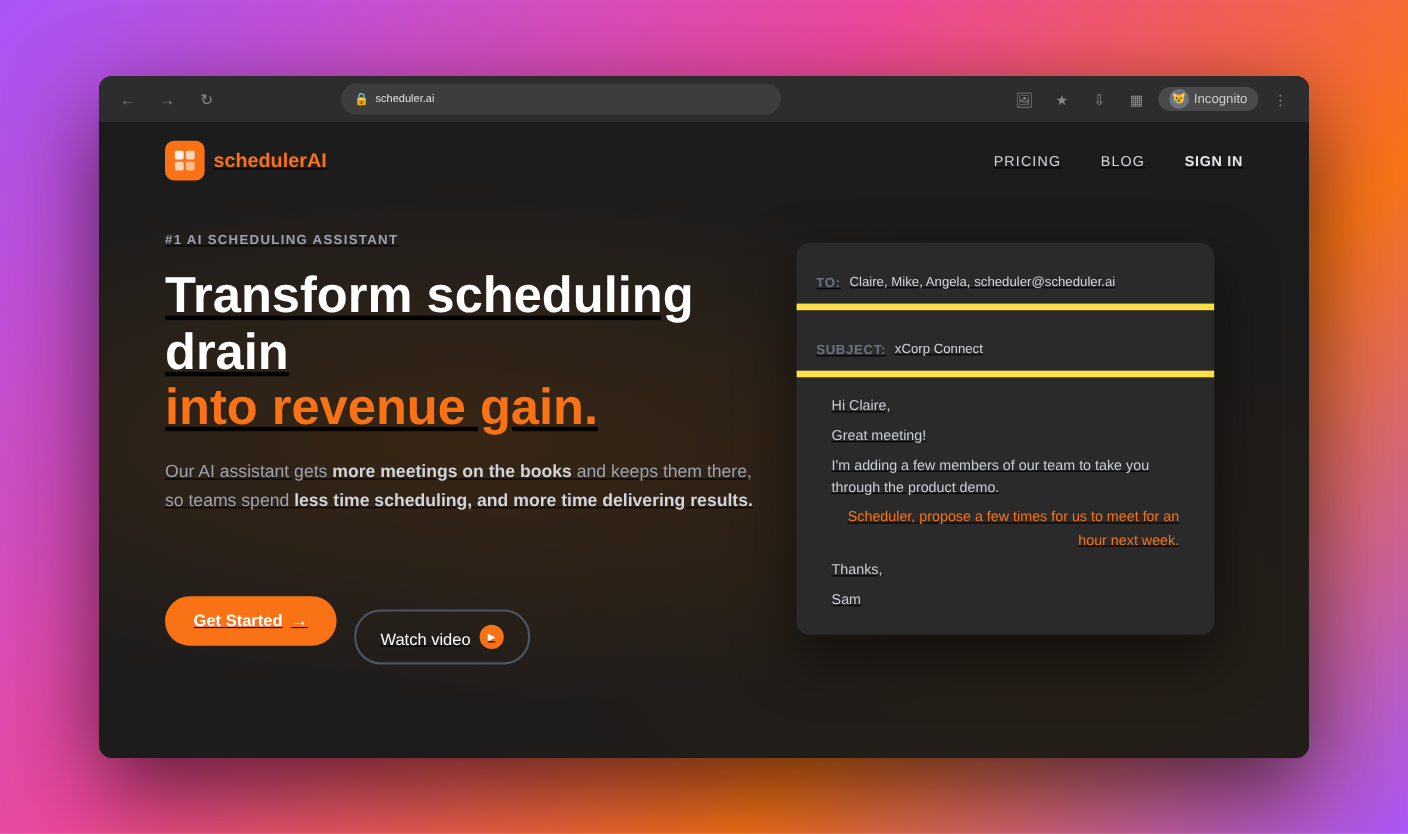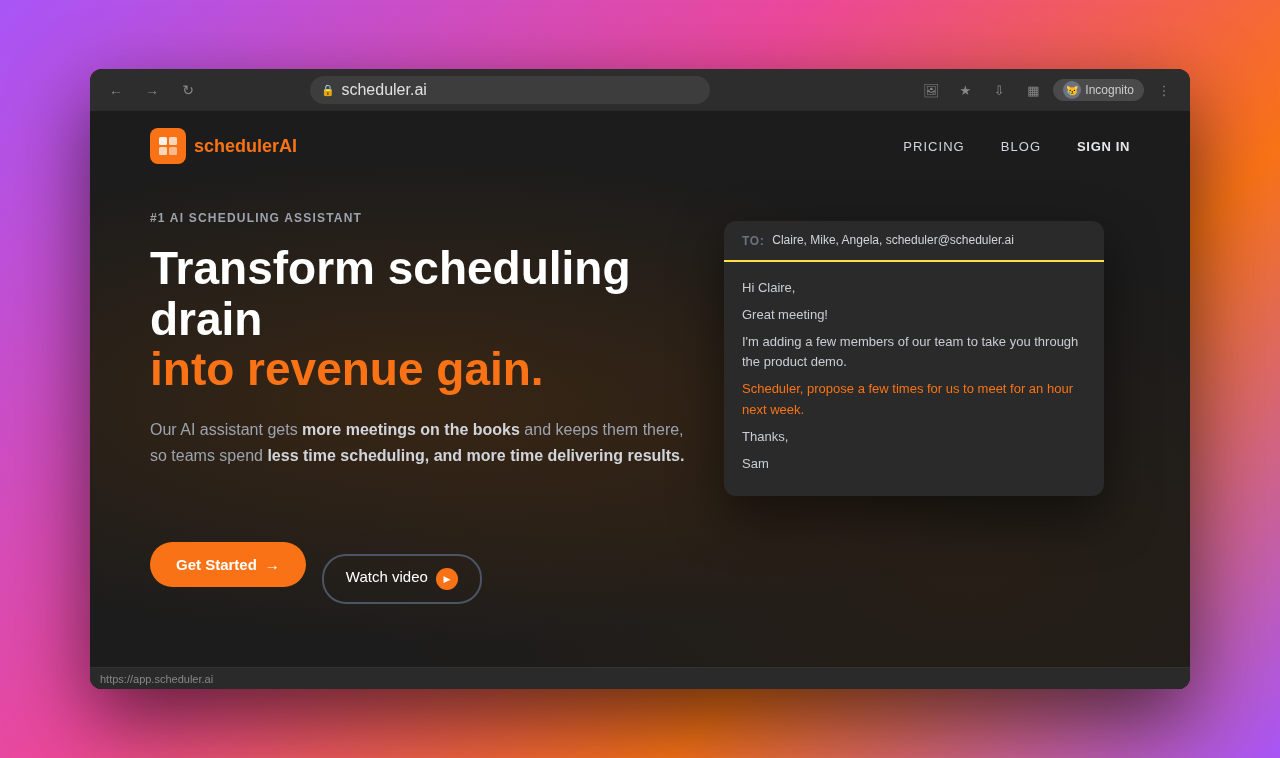--- a/index.html
+++ b/index.html
@@ -64,21 +64,21 @@
       margin: 0 auto;
     }
 
     .address-bar .lock-icon {
       color: #aaa;
       font-size: 11px;
     }
 
     .address-bar .url-text {
       color: #e0e0e0;
-      font-size: 16px;
+      font-size: 10px;
     }
 
     .browser-actions {
       display: flex;
       align-items: center;
       gap: 6px;
       margin-left: auto;
     }
 
     .browser-action-btn {
@@ -121,20 +121,21 @@
     
     .website {
       flex: 1;
       background: #1c1c1c;
       background-image: radial-gradient(ellipse at 30% 50%, rgba(120,60,0,0.3) 0%, transparent 60%),
                         radial-gradient(ellipse at 80% 80%, rgba(80,40,0,0.2) 0%, transparent 50%);
       display: flex;
       flex-direction: column;
       overflow: hidden;
       position: relative;
+      text-decoration: underline;
     }
 
     
     .nav {
       display: flex;
       align-items: center;
       padding: 0 60px;
       height: 70px;
       flex-shrink: 0;
     }
@@ -275,21 +276,21 @@
     .watch-video-btn {
       background: transparent;
       color: white;
       border: 2px solid #4b5563;
       border-radius: 24px;
       padding: 12px 22px;
       font-size: 15px;
       font-weight: 500;
       cursor: pointer;
       display: flex;
-      align-items: flex-start;
+      align-items: flex-end;
       gap: 8px;
       margin-top: 48px;
     }
 
     .play-circle {
       width: 22px;
       height: 22px;
       background: #f97316;
       border-radius: 50%;
       display: flex;
@@ -305,55 +306,57 @@
       background: #2a2a2a;
       border-radius: 12px;
       overflow: hidden;
       box-shadow: 0 20px 50px rgba(0,0,0,0.5);
       flex-shrink: 0;
       margin-top: 10px;
     }
 
     .email-row {
       padding: 12px 18px;
-      border-bottom: 2px solid #fde047;
+      border-bottom: 6px solid #fde047;
       display: flex;
       align-items: flex-start;
       gap: 8px;
+      margin-top: 16px;
     }
 
     .email-label {
       color: #6b7280;
       font-size: 12px;
       font-weight: 600;
       letter-spacing: 0.05em;
       flex-shrink: 0;
       padding-top: 1px;
     }
 
     .email-value {
       color: #d1d5db;
       font-size: 12px;
     }
 
     .email-body {
-      padding: 16px 18px;
+      padding: 16px 32px;
     }
 
     .email-body p {
       color: #c9cdd4;
       font-size: 13px;
       line-height: 1.6;
       margin-bottom: 6px;
     }
 
     .email-highlight {
       color: #f97316 !important;
       font-size: 13px;
       margin-bottom: 6px;
+      text-align: right;
     }
 
     
     .status-bar {
       background: #2a2a2a;
       height: 22px;
       display: flex;
       align-items: center;
       padding: 0 10px;
       border-top: 1px solid #333;
@@ -441,30 +444,31 @@
             <div class="play-circle">▶</div>
           </button>
         </div>
       </div>
 
       <div class="email-card">
         <div class="email-row">
           <span class="email-label">TO:</span>
           <span class="email-value">Claire, Mike, Angela, scheduler@scheduler.ai</span>
         </div>
+        <div class="email-row">
+          <span class="email-label">SUBJECT:</span>
+          <span class="email-value">xCorp Connect</span>
+        </div>
         <div class="email-body">
           <p>Hi Claire,</p>
           <p>Great meeting!</p>
           <p>I'm adding a few members of our team to take you through the product demo.</p>
           <p class="email-highlight">Scheduler, propose a few times for us to meet for an hour next week.</p>
           <p>Thanks,</p>
           <p>Sam</p>
         </div>
       </div>
 
     </div>
 
-    <div class="status-bar">
-      <span class="status-url">https://app.scheduler.ai</span>
-    </div>
 
   </div>
 </div>
 
 </body></html>

